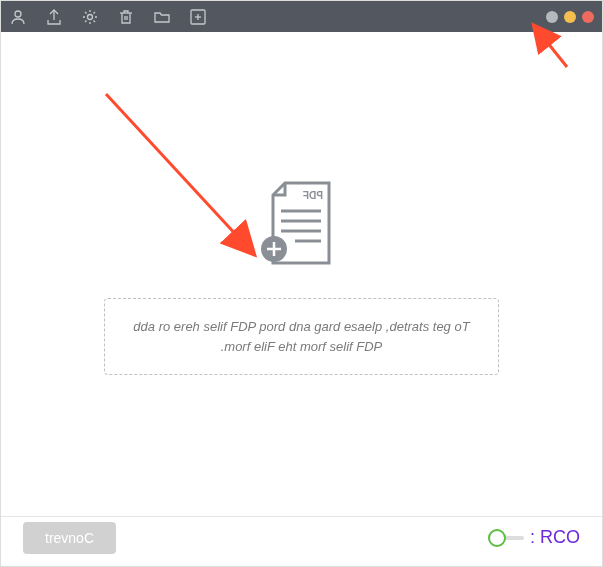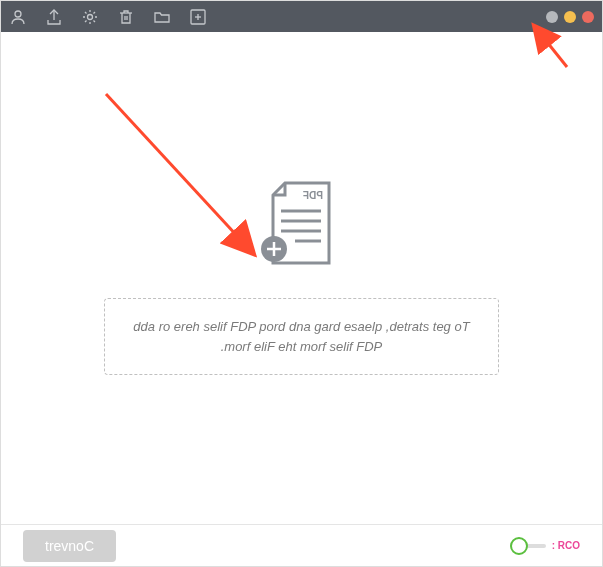--- a/index.html
+++ b/index.html
@@ -73,43 +73,42 @@
       text-align: center;
       color: #7a7a7a;
       font-size: 13px;
       line-height: 1.5;
       font-style: italic;
       direction: rtl;
       unicode-bidi: bidi-override;
     }
     .footer {
       position: absolute;
-      bottom: 0;
+      bottom: 8px;
       left: 0;
       right: 0;
       height: 42px;
       border-top: 1px solid #e5e5e5;
       display: flex;
       align-items: center;
       justify-content: space-between;
       padding: 0 22px;
       background: #fff;
     }
     .ocr-group {
       display: flex;
       align-items: center;
       gap: 6px;
       direction: rtl;
     }
     .ocr-label {
-      font-size: 10px;
-      color: #ec4899;
+      font-size: 18px;
+      color: #6d28d9;
       direction: rtl;
       unicode-bidi: bidi-override;
-      font-weight: bold;
     }
     .ocr-toggle {
       width: 36px;
       height: 20px;
       position: relative;
       cursor: pointer;
     }
     .ocr-toggle-track {
       position: absolute;
       top: 8px;

